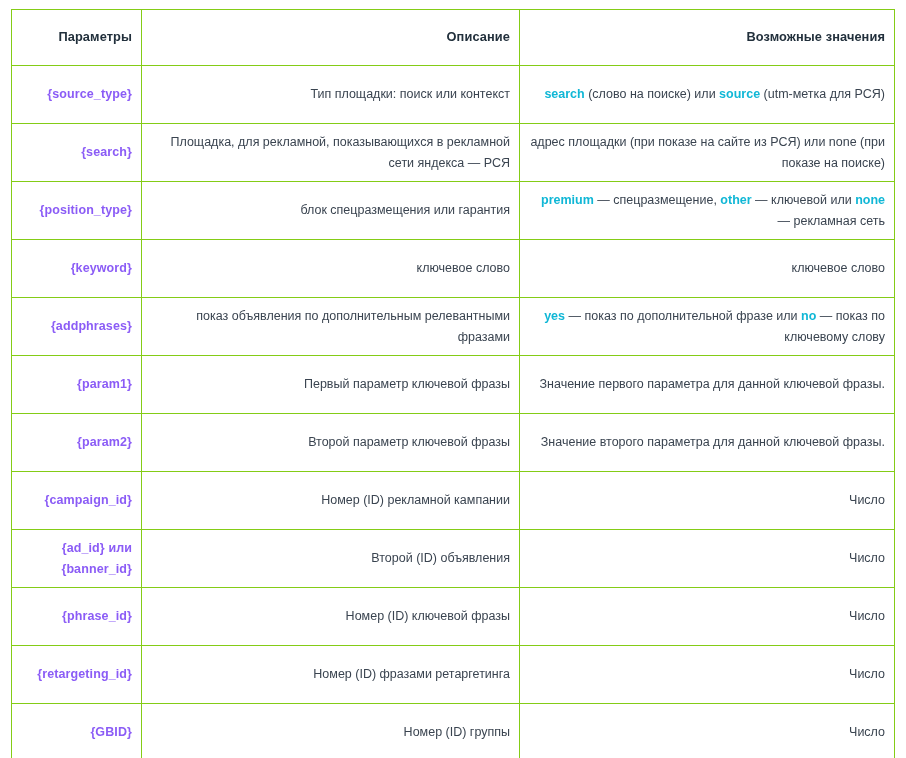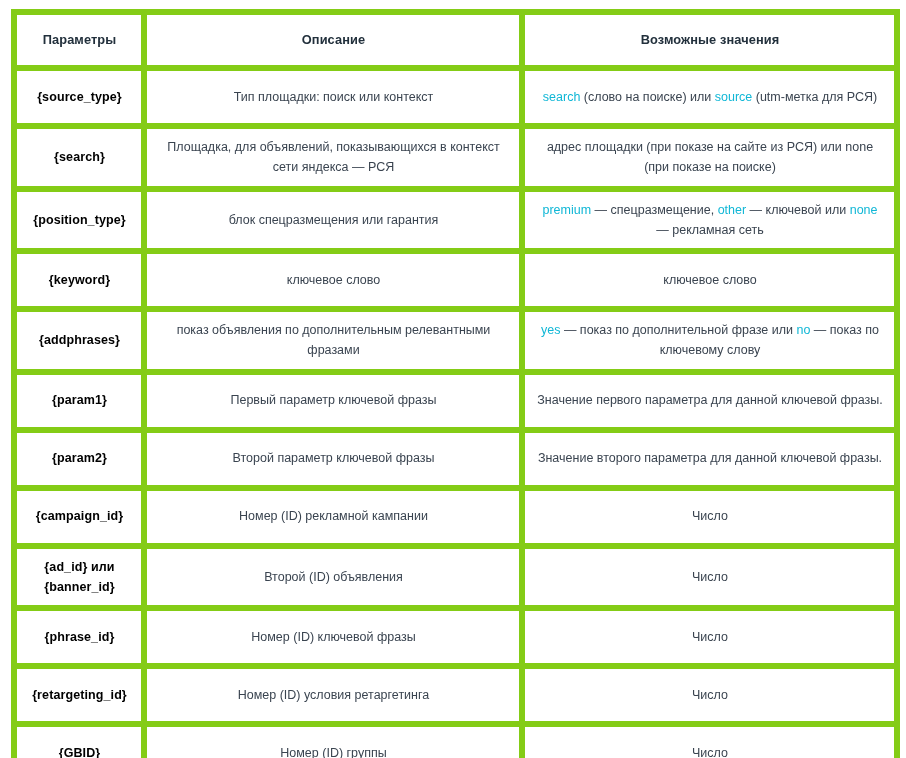--- a/index.html
+++ b/index.html
@@ -29,54 +29,54 @@
     border-collapse: collapse;
     table-layout: fixed;
     background: #ffffff;
   }
   table.params-table col.col-param   { width: 130px; }
   table.params-table col.col-desc    { width: 378px; }
   table.params-table col.col-values  { width: 375px; }
 
   table.params-table th,
   table.params-table td {
-    border: 6px solid #84cc16;
+    border: 1px solid #84cc16;
     vertical-align: middle;
     padding: 8px 9px 8px 10px;
     box-sizing: border-box;
     line-height: 1.62;
     font-size: 12.5px;
-    text-align: center;
+    text-align: right;
     background: #ffffff;
   }
   table.params-table thead th {
     height: 56px;
     font-weight: bold;
     font-size: 12.8px;
     color: #22303c;
     letter-spacing: 0.1px;
   }
   table.params-table tbody tr { height: 58px; }
   table.params-table tbody td { height: 58px; }
 
   td.cell-param {
     font-weight: bold;
     font-size: 12.6px;
-    color: #000000;
+    color: #8b5cf6;
     letter-spacing: 0.1px;
     white-space: pre-line;
   }
   td.cell-desc,
   td.cell-values {
     font-weight: normal;
     color: #3a4450;
   }
   .accent {
     color: #10b7d6;
-    font-weight: normal;
+    font-weight: bold;
   }
   .rich { white-space: normal; }
 </style>
 </head>
 <body>
 
 <div id="page-root">
   <table class="params-table">
     <colgroup>
       <col class="col-param">
@@ -91,21 +91,21 @@
       </tr>
     </thead>
     <tbody id="table-body">
         <tr>
           <td class="cell-param">{source_type}</td>
           <td class="cell-desc">Тип площадки: поиск или контекст</td>
           <td class="cell-values rich"><span class="accent">search</span><span> (слово на поиске) или </span><span class="accent">source</span><span> (utm-метка для РСЯ)</span></td>
         </tr>
         <tr>
           <td class="cell-param">{search}</td>
-          <td class="cell-desc">Площадка, для объявлений, показывающихся в контекст сети яндекса — РСЯ</td>
+          <td class="cell-desc">Площадка, для рекламной, показывающихся в рекламной сети яндекса — РСЯ</td>
           <td class="cell-values rich"><span>адрес площадки (при показе на сайте из РСЯ) или none (при показе на поиске)</span></td>
         </tr>
         <tr>
           <td class="cell-param">{position_type}</td>
           <td class="cell-desc">блок спецразмещения или гарантия</td>
           <td class="cell-values rich"><span class="accent">premium</span><span> — спецразмещение, </span><span class="accent">other</span><span> — ключевой или </span><span class="accent">none</span><span> — рекламная сеть</span></td>
         </tr>
         <tr>
           <td class="cell-param">{keyword}</td>
           <td class="cell-desc">ключевое слово</td>
@@ -137,21 +137,21 @@
           <td class="cell-desc">Второй (ID) объявления</td>
           <td class="cell-values rich"><span>Число</span></td>
         </tr>
         <tr>
           <td class="cell-param">{phrase_id}</td>
           <td class="cell-desc">Номер (ID) ключевой фразы</td>
           <td class="cell-values rich"><span>Число</span></td>
         </tr>
         <tr>
           <td class="cell-param">{retargeting_id}</td>
-          <td class="cell-desc">Номер (ID) условия ретаргетинга</td>
+          <td class="cell-desc">Номер (ID) фразами ретаргетинга</td>
           <td class="cell-values rich"><span>Число</span></td>
         </tr>
         <tr>
           <td class="cell-param">{GBID}</td>
           <td class="cell-desc">Номер (ID) группы</td>
           <td class="cell-values rich"><span>Число</span></td>
         </tr>
       </tbody>
   </table>
 </div>

